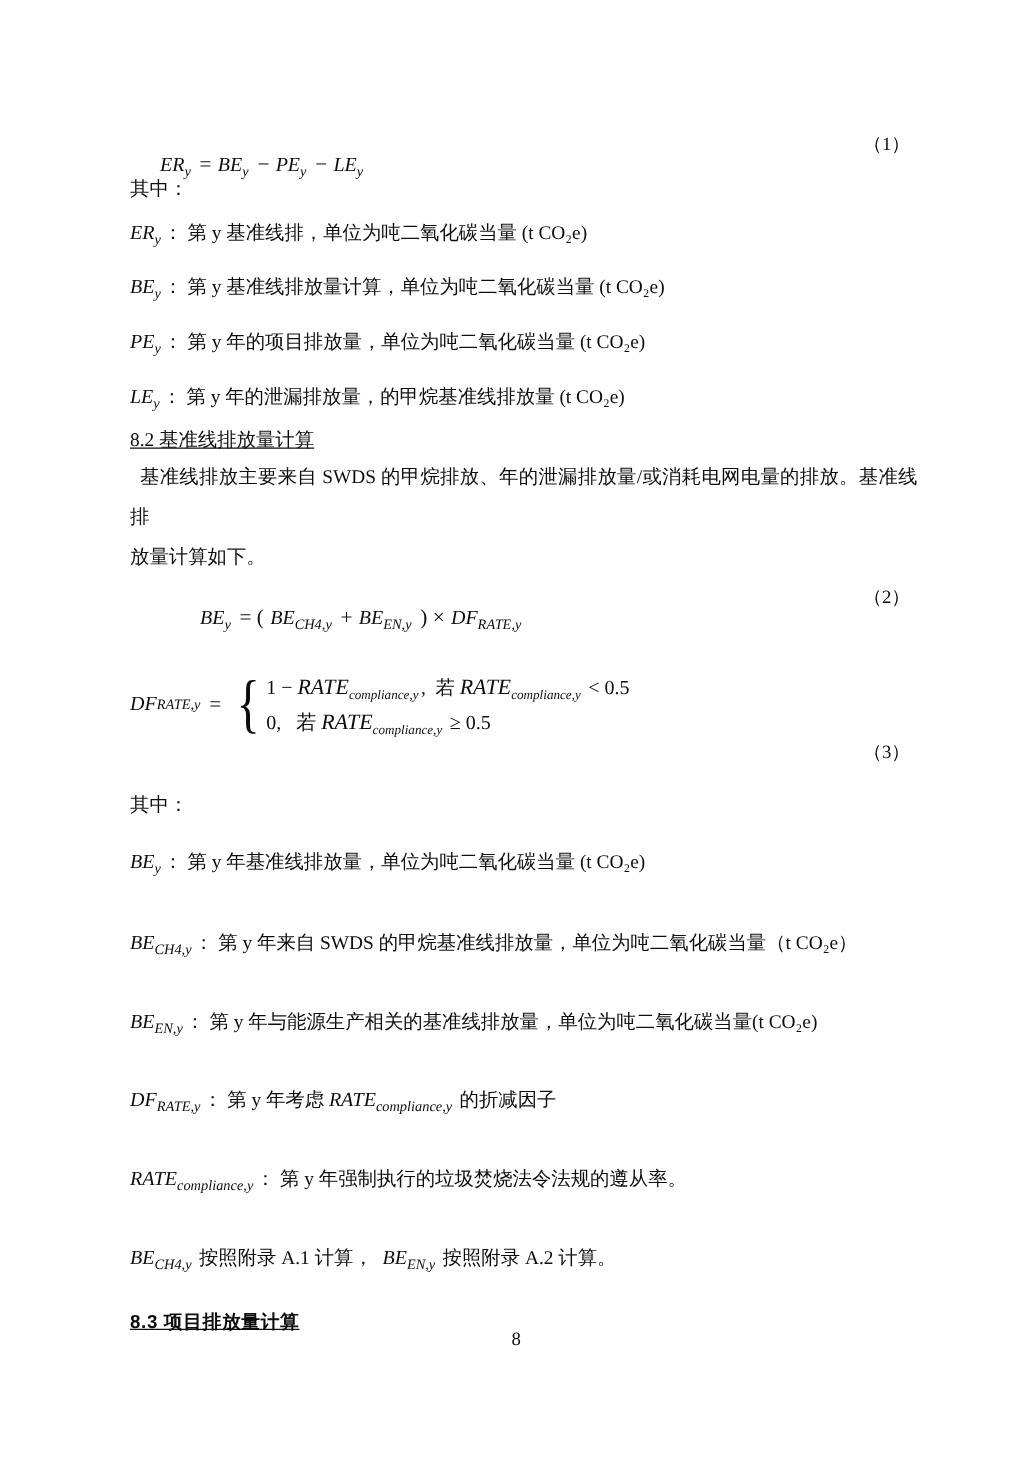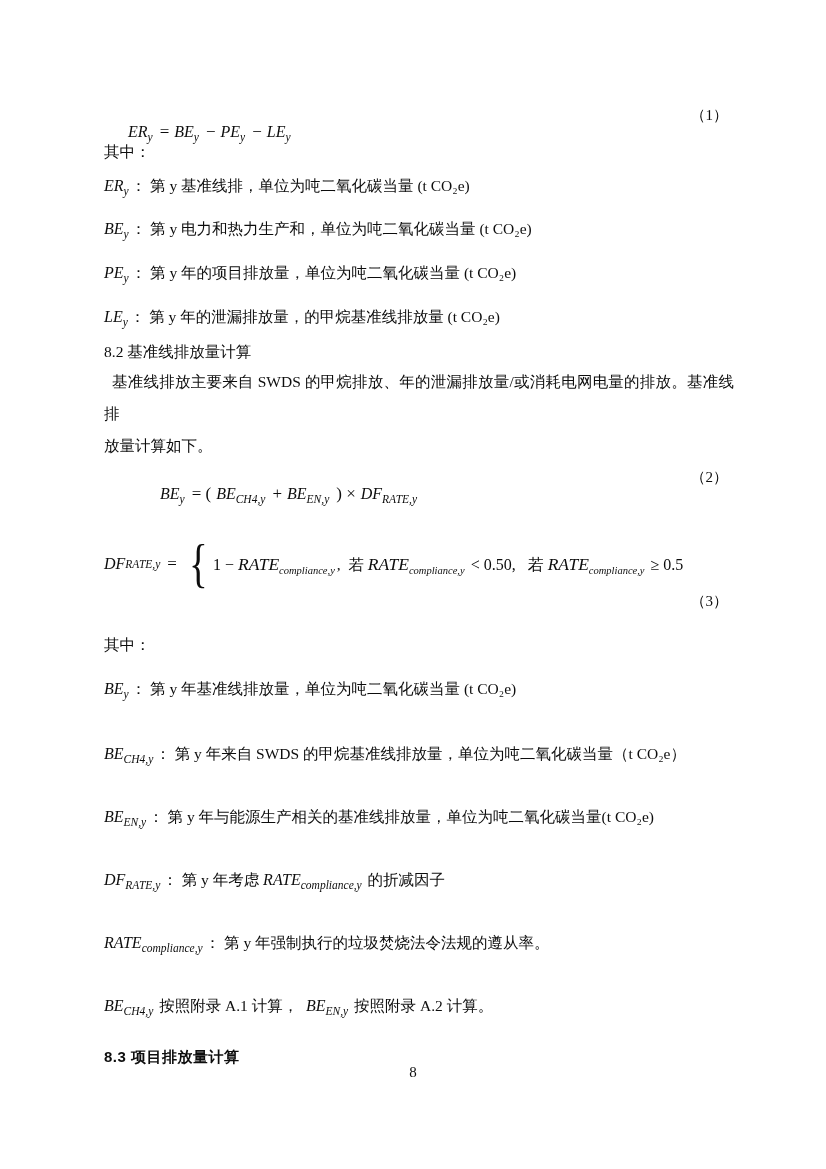--- a/index.html
+++ b/index.html
@@ -30,37 +30,37 @@
   .mo { font-style:normal; font-size:17px; padding:0 5px; }
 
   .eq-line { white-space:pre; }
   .eq-num {
     position:absolute; right:6px; top:2px;
     font-size:15px; font-style:normal;
   }
 
   .def-line { white-space:pre-wrap; font-size:15.5px; }
 
-  .heading { font-size:15.5px; }
+  .heading { font-size:15.5px;text-decoration:underline; }
   .heading.bold { font-weight:bold; font-family:"Liberation Sans","DejaVu Sans","Liberation Serif",serif; font-size:15px; letter-spacing:0.5px; }
 
   .para { font-size:15.5px; line-height:32px; text-align:justify; }
   .para .indent1 { text-indent:8px; display:block; }
   .para .line2  { display:block; }
 
   
   .eq3-wrap { display:flex; align-items:center; white-space:pre; }
   .brace {
     font-size:52px; font-weight:100;
     display:inline-block;
     transform:scaleX(0.75);
     margin:0 2px 0 4px;
     line-height:60px;
   }
-  .cases { display:flex; flex-direction:row; justify-content:center; }
+  .cases { display:flex; flex-direction:column; justify-content:center; }
   .case-row { white-space:pre; line-height:27px; }
   .case-row .mi { font-size:17.5px; }
   .case-row .mt { font-size:15.5px; }
   .case-row sub.msub { font-size:10.5px; }
 
   .page-number {
     position:absolute; left:0; width:826px; text-align:center;
     font-size:15px;
   }
 </style>
@@ -73,21 +73,21 @@
     <span style="margin-left:8px;"><span class="mi">ER</span><sub class="msub">y</sub><span class="mo">=</span><span class="mi">BE</span><sub class="msub">y</sub><span class="mo">−</span><span class="mi">PE</span><sub class="msub">y</sub><span class="mo">−</span><span class="mi">LE</span><sub class="msub">y</sub></span>
     <span class="eq-num">（1）</span>
   </div>
 
   <div class="block body-text" style="top:141px;">
     <span>其中：</span>
   </div>
 
   <div class="block def-line" style="top:176px;"><span class="mi">ER</span><sub class="msub">y</sub><span>： 第 y 基准线排，单位为吨二氧化碳当量 (t CO₂e)</span></div>
 
-  <div class="block def-line" style="top:219px;"><span class="mi">BE</span><sub class="msub">y</sub><span>： 第 y 电力和热力生产和，单位为吨二氧化碳当量 (t CO₂e)</span></div>
+  <div class="block def-line" style="top:219px;"><span class="mi">BE</span><sub class="msub">y</sub><span>： 第 y 基准线排放量计算，单位为吨二氧化碳当量 (t CO₂e)</span></div>
 
   <div class="block def-line" style="top:263px;"><span class="mi">PE</span><sub class="msub">y</sub><span>： 第 y 年的项目排放量，单位为吨二氧化碳当量 (t CO₂e)</span></div>
 
   <div class="block def-line" style="top:307px;"><span class="mi">LE</span><sub class="msub">y</sub><span>： 第 y 年的泄漏排放量，的甲烷基准线排放量 (t CO₂e)</span></div>
 
   <div class="block heading" style="top:342px;">
     <span>8.2 基准线排放量计算</span>
   </div>
 
   <div class="block para" style="top:366px;">

